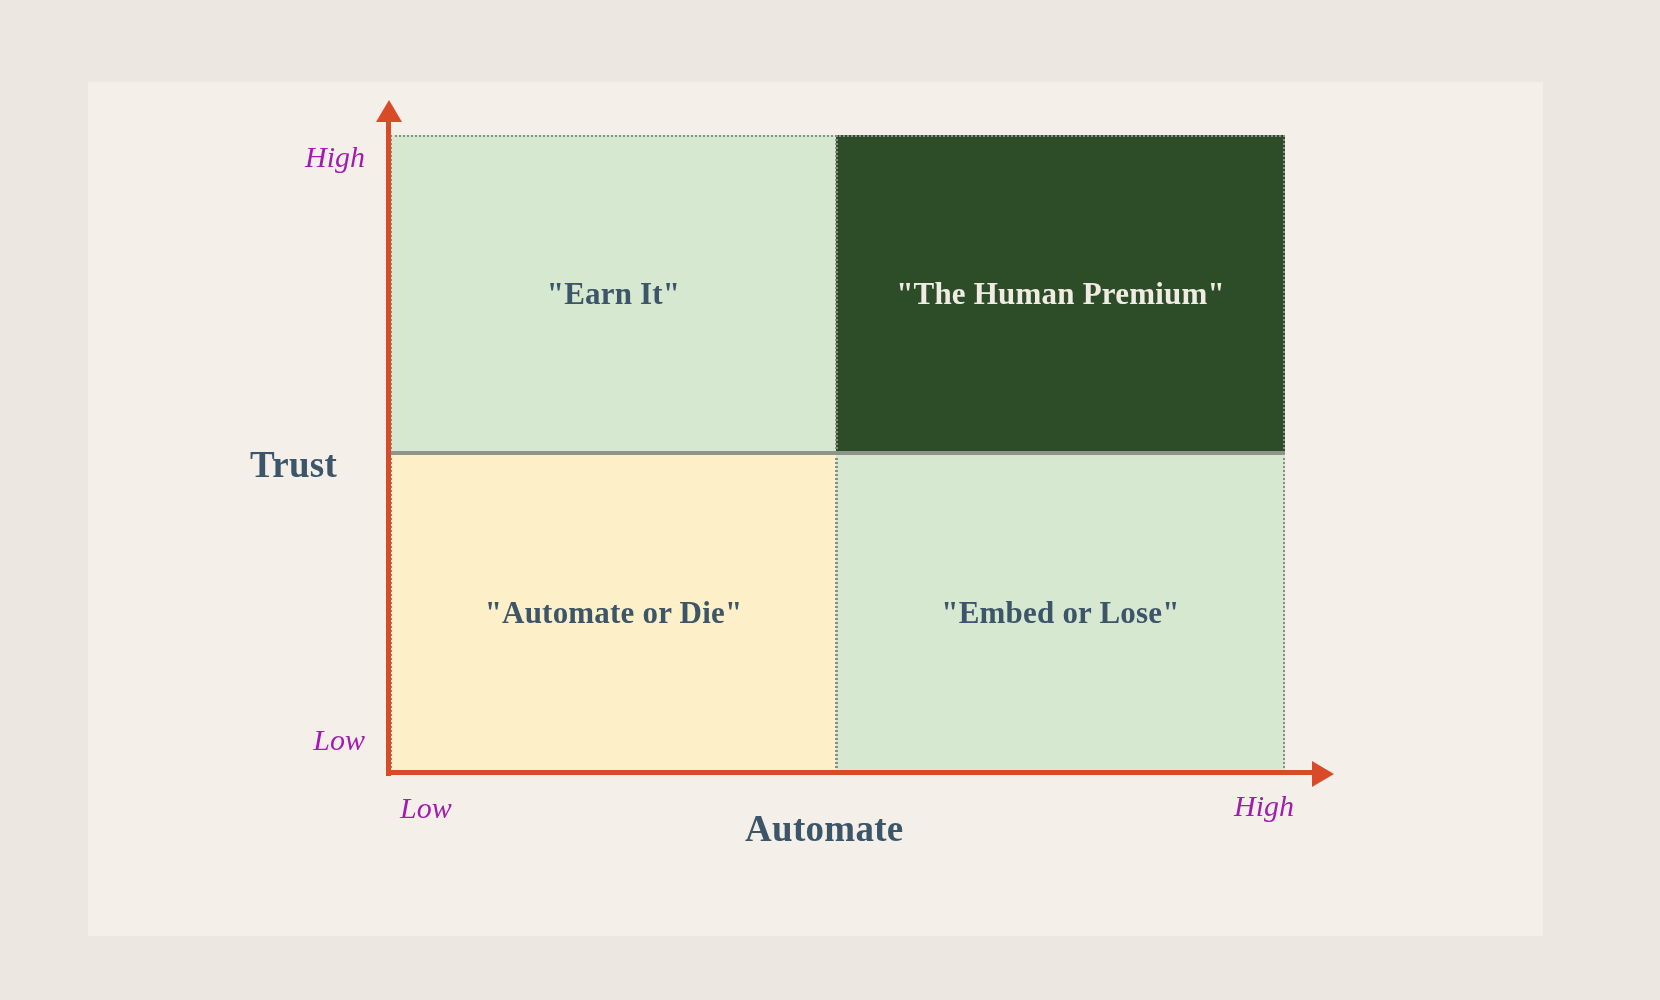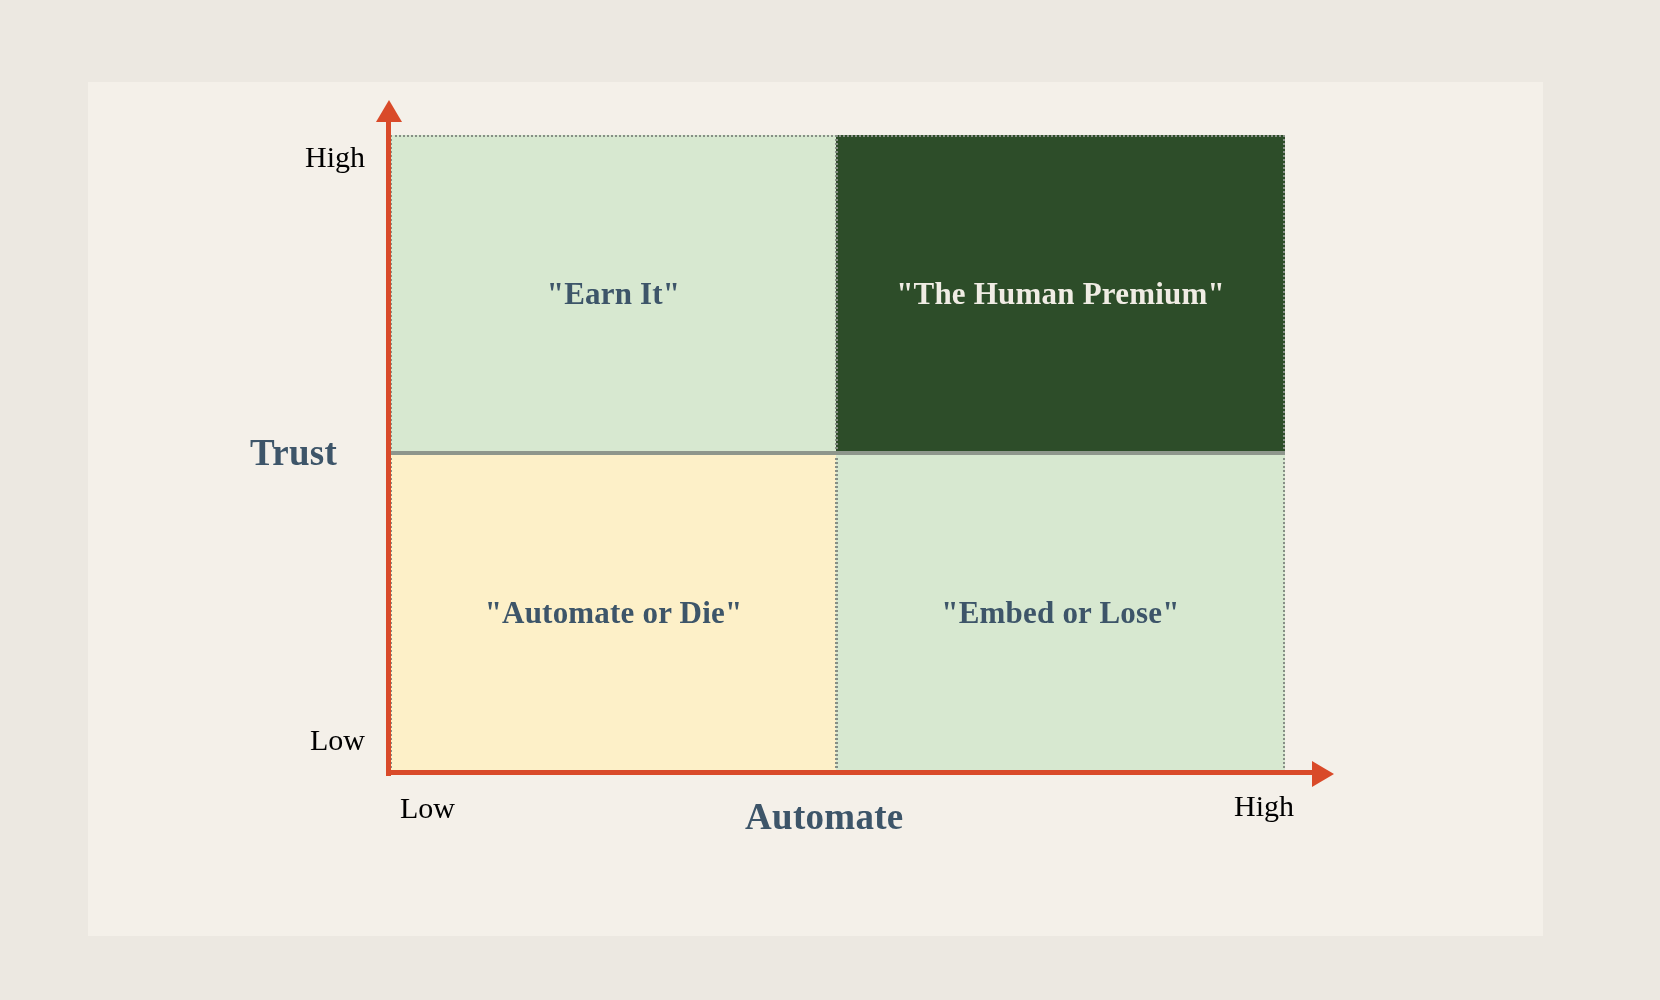--- a/index.html
+++ b/index.html
@@ -119,36 +119,38 @@
     top: 679px;
     width: 0; height: 0;
     border-top: 13px solid transparent;
     border-bottom: 13px solid transparent;
     border-left: 22px solid #d94a29;
   }
 
   
   .tick {
     position: absolute;
+    font-style: italic;
     font-size: 30px;
-    color: #000000;
+    color: #a21caf;
     white-space: nowrap;
   }
   #tick-y-high { right: 1178px; top: 58px; }      
   #tick-y-low  { right: 1178px; top: 641px; }     
   #tick-x-low  { left: 312px;  top: 709px; }
   #tick-x-high { left: 1146px; top: 707px; }
 
   .axis-title {
     position: absolute;
     font-size: 37px;
     font-weight: bold;
     color: #3d5569;
     white-space: nowrap;
     letter-spacing: 0.3px;
+    margin-top: 12px;
   }
   #title-trust   { left: 162px; top: 349px; }     
   #title-context { left: 657px; top: 713px; }     
 </style>
 </head>
 <body>
 
 <div id="card">
 
   <div id="plot">

